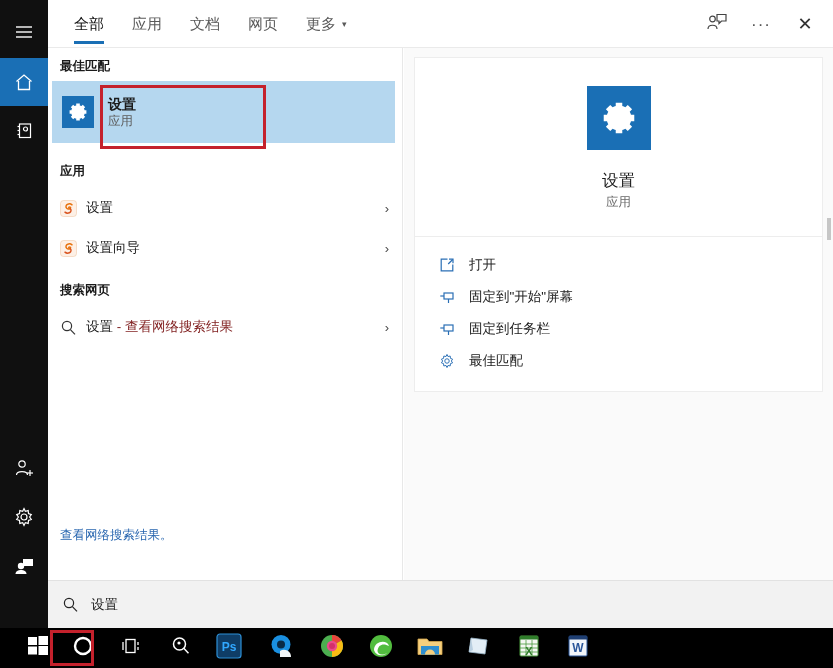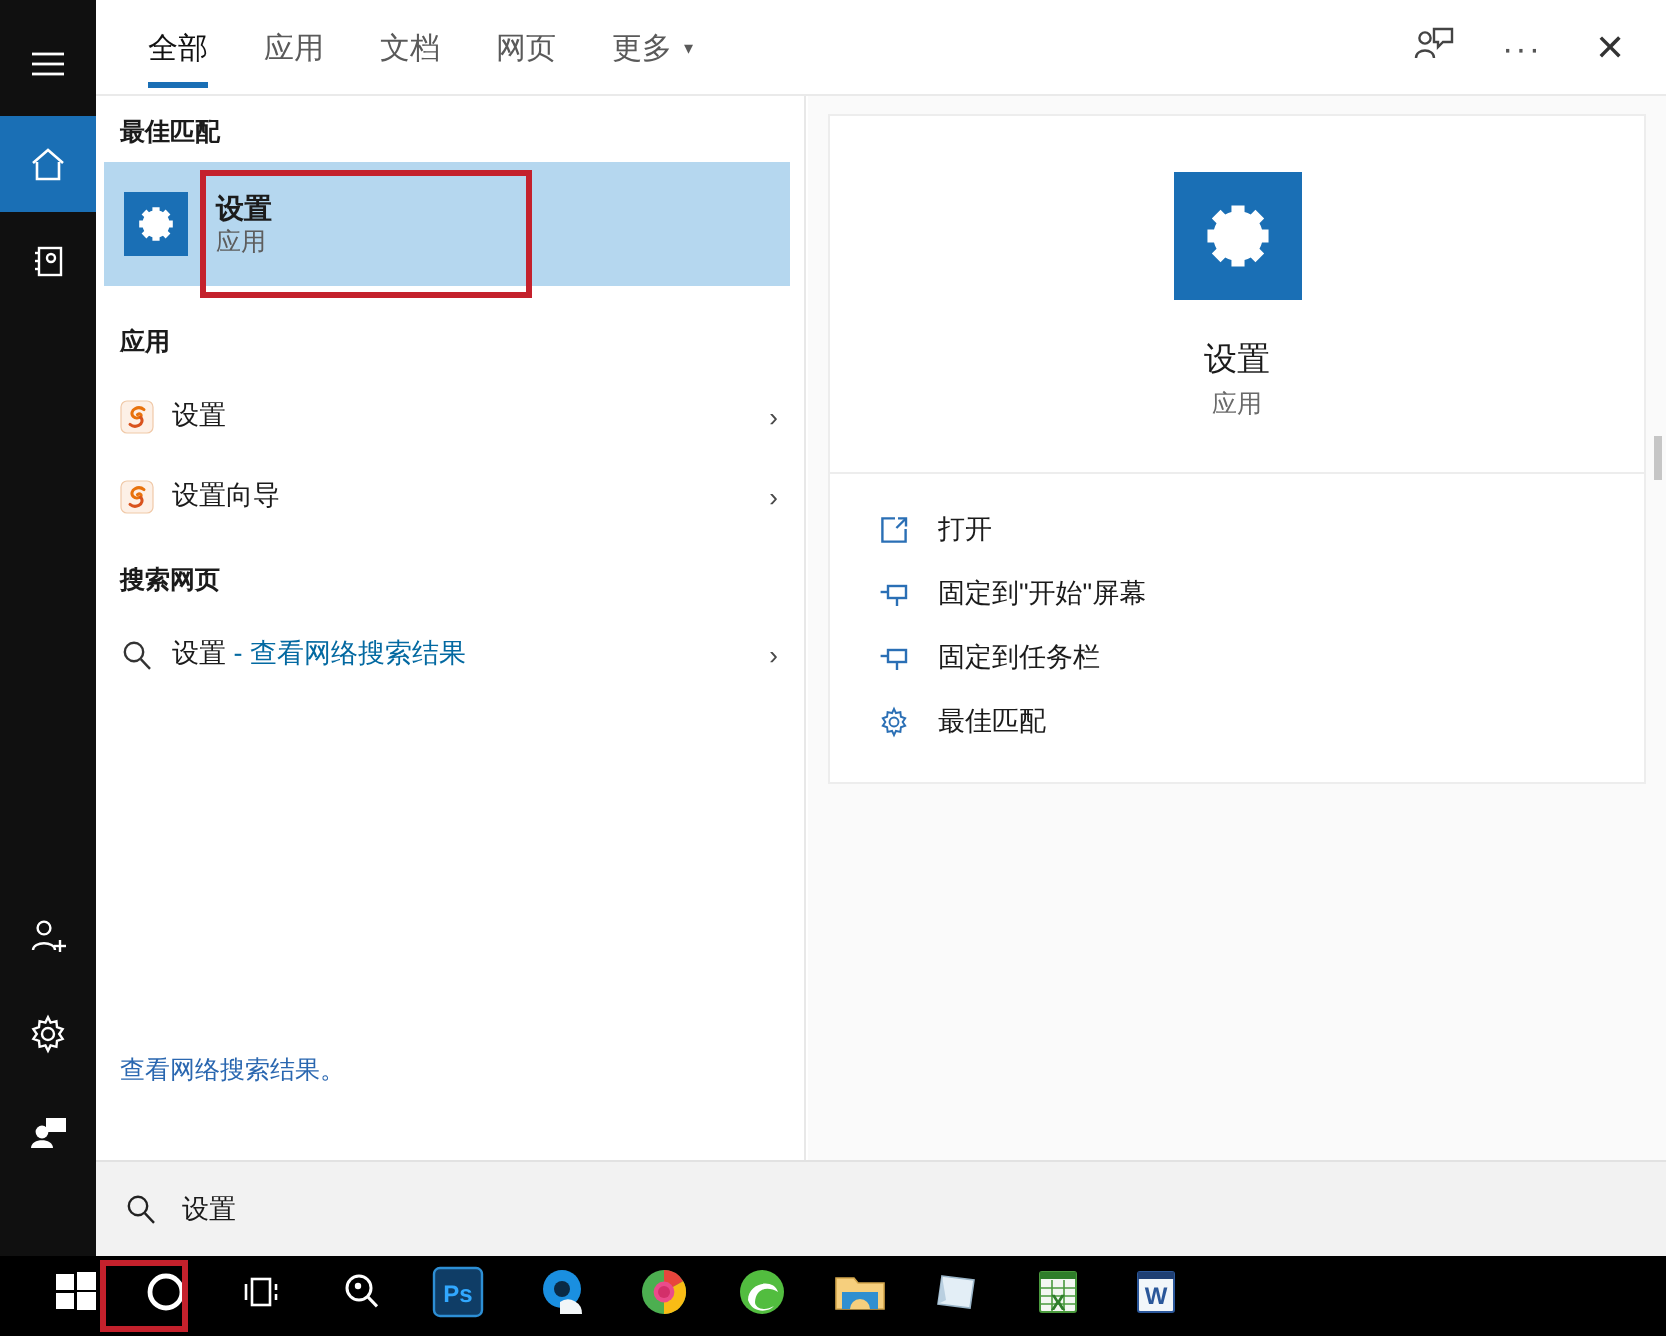--- a/index.html
+++ b/index.html
@@ -56,21 +56,21 @@
     position: absolute; left: 0; top: 48px; width: 355px; height: 532px;
     background: #ffffff; border-right: 1px solid #e8e8e8;
   }
   .grp-title {
     font-size: 12.5px; font-weight: bold; color: #1b1b1b;
     padding: 10px 0 8px 12px;
   }
   .row { display: flex; align-items: center; height: 40px; padding: 0 8px 0 12px; cursor: default; }
   .row .ic { width: 26px; flex: 0 0 26px; display: flex; align-items: center; justify-content: flex-start; }
   .row .label { font-size: 13.5px; color: #1b1b1b; flex: 1; white-space: nowrap; }
-  .row .label .sub { color: #0369a1; font-weight: normal; }
+  .row .label .sub { color: #7f1d1d; font-weight: normal; }
   .row .chev { color: #4a4a4a; font-size: 13px; padding-right: 6px; }
 
   .best {
     position: absolute; left: 4px; top: 33px; width: 343px; height: 62px;
     background: #b5d7ef; display: flex; align-items: center; padding-left: 10px;
   }
   .best .tile { width: 32px; height: 32px; background: #1a6fb5; display: flex; align-items: center; justify-content: center; flex: 0 0 32px; }
   .best .txt { margin-left: 14px; }
   .best .t1 { font-size: 14px; font-weight: bold; color: #1b1b1b; line-height: 18px; }
   .best .t2 { font-size: 12.5px; color: #5d5d5d; line-height: 17px; }

